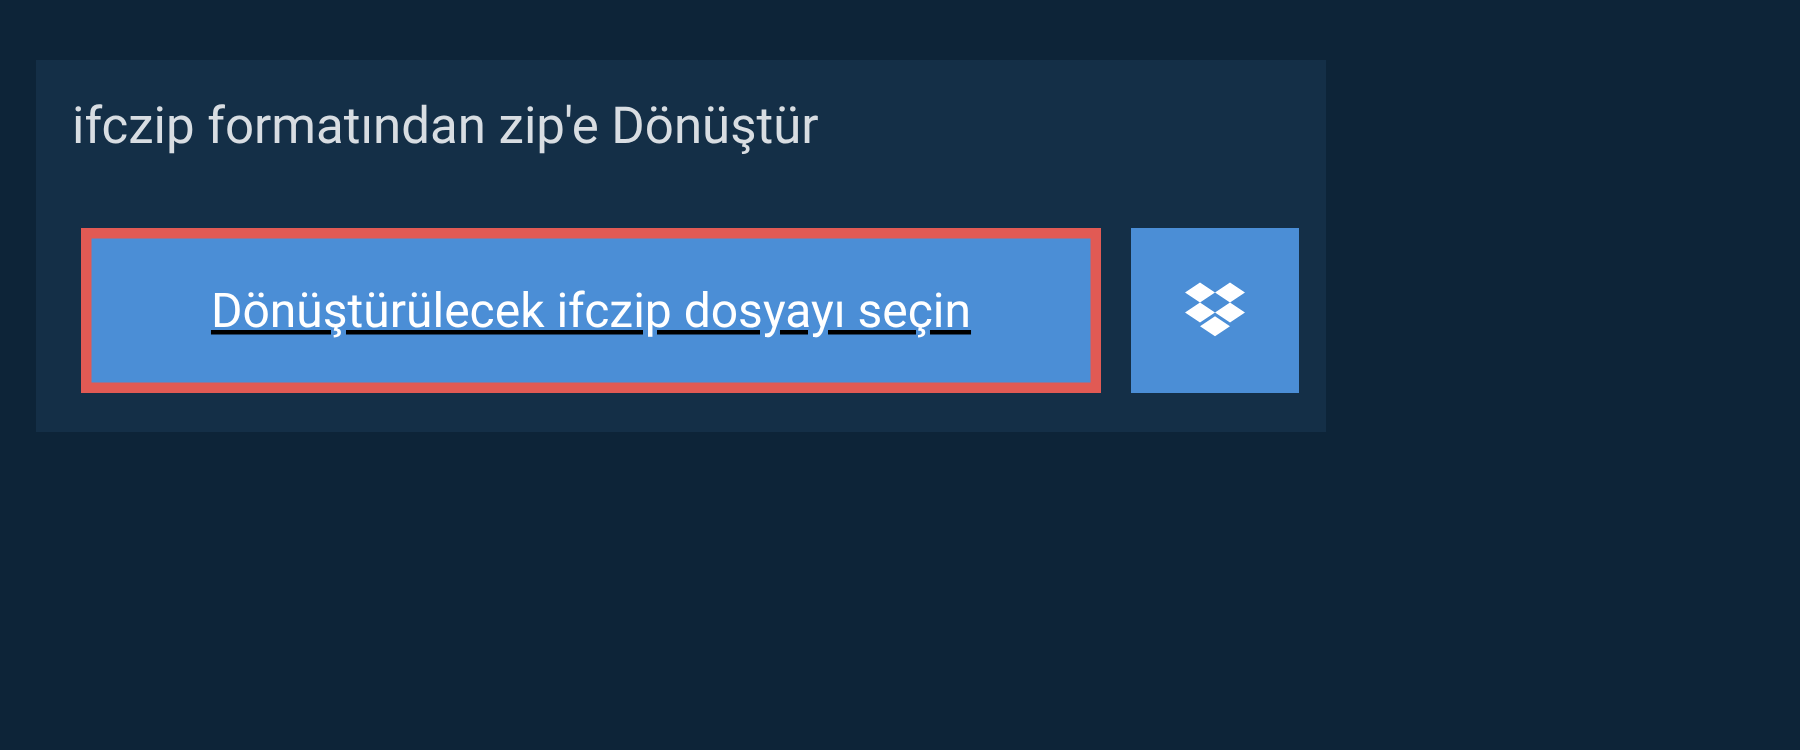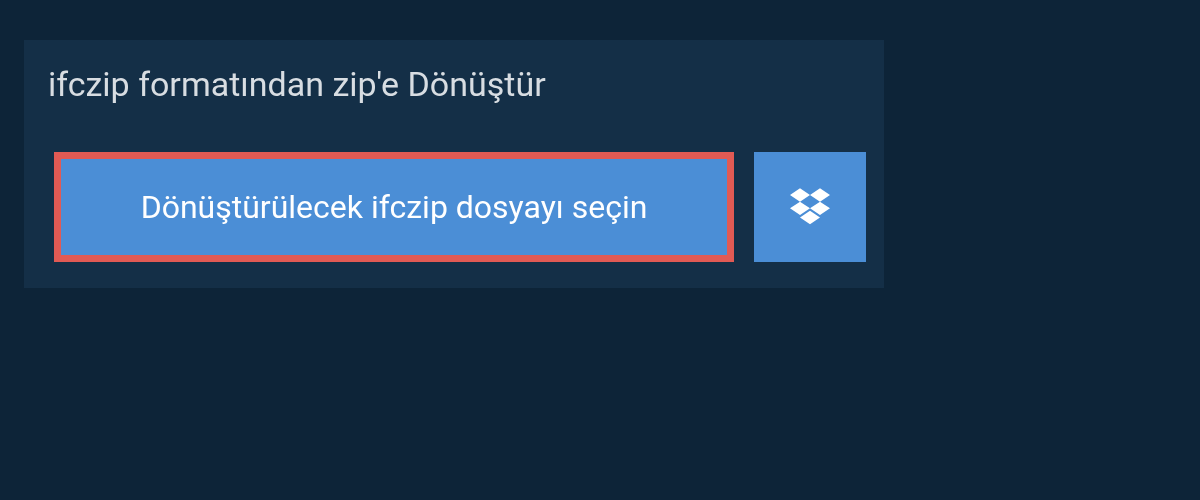--- a/index.html
+++ b/index.html
@@ -13,20 +13,21 @@
       background-color: #0d2438;
       font-family: -apple-system, BlinkMacSystemFont, "Segoe UI", Roboto, Helvetica, Arial, sans-serif;
       overflow: hidden;
     }
     .card {
       position: absolute;
       top: 40px;
       left: 24px;
       width: 860px;
       background-color: #142f47;
+      text-decoration: underline;
     }
     .card-title {
       display: inline-block;
       color: #d8dde2;
       font-size: 34px;
       font-weight: 400;
       padding: 24px 32px 26px 24px;
       background-color: #142f47;
     }
     .button-row {

